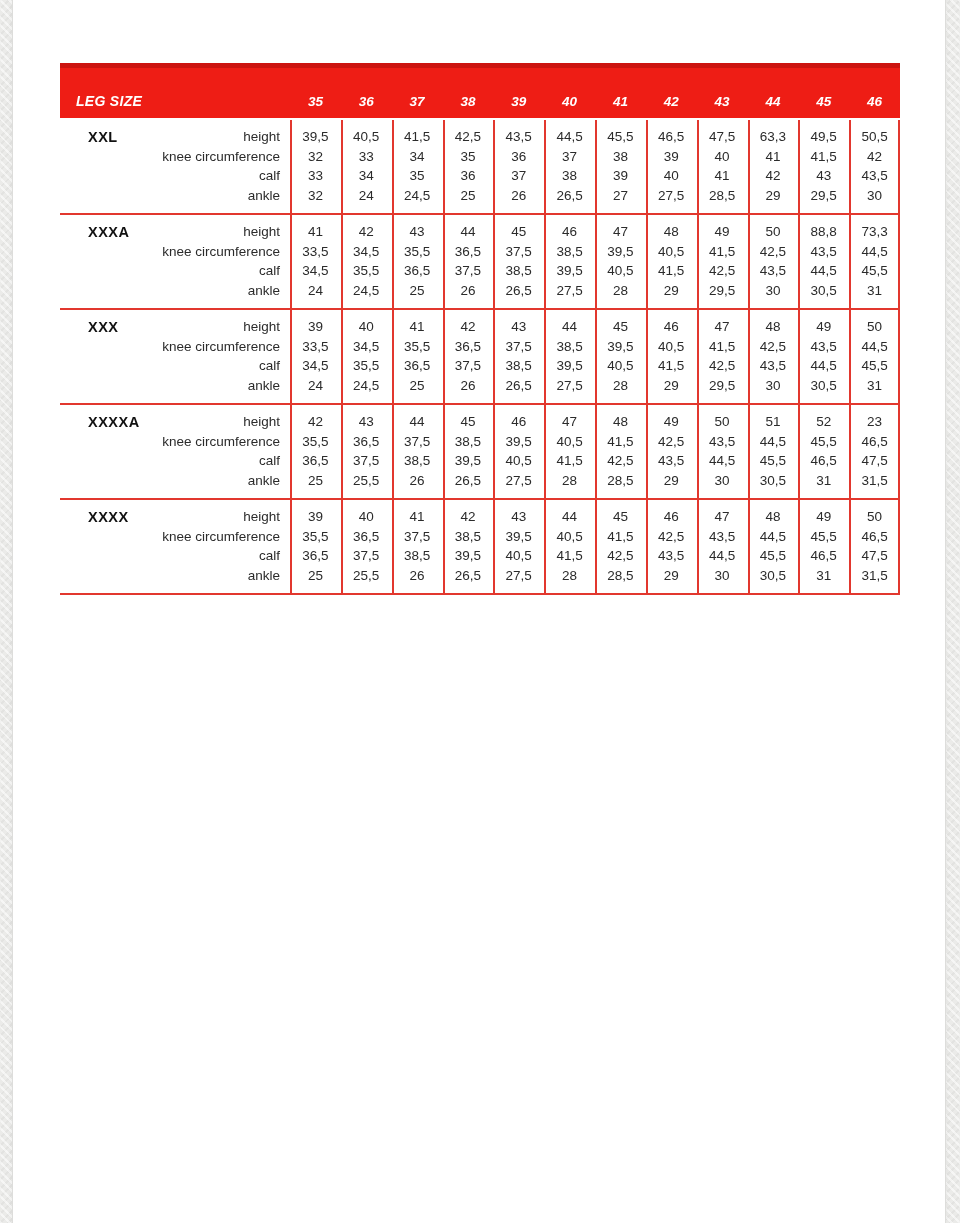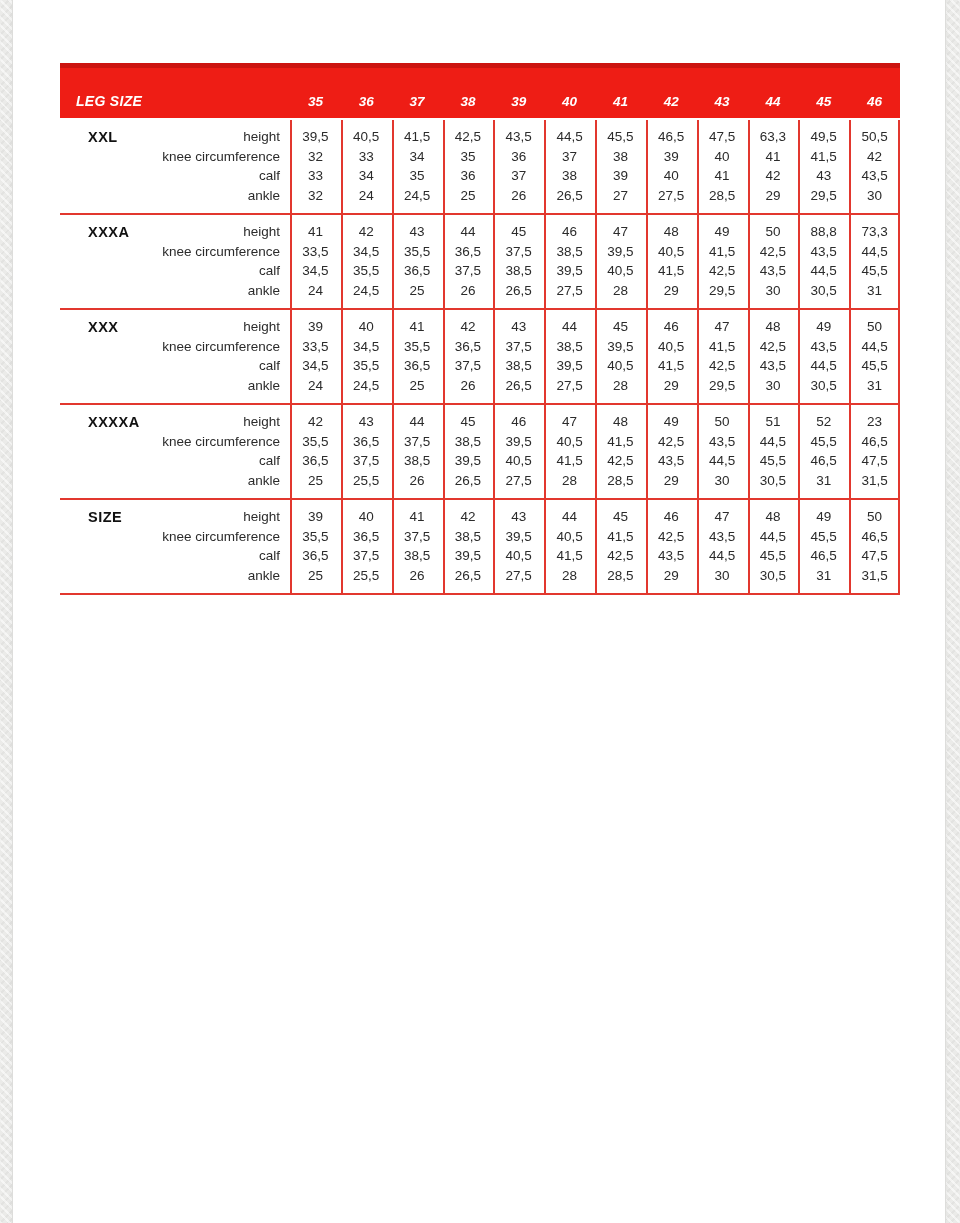--- a/index.html
+++ b/index.html
@@ -381,21 +381,21 @@
             <div class="value-cell">28,5</div>
             <div class="value-cell">29</div>
             <div class="value-cell">30</div>
             <div class="value-cell">30,5</div>
             <div class="value-cell">31</div>
             <div class="value-cell">31,5</div>
           </div>
         </div>
         <div class="group">
           <div class="row">
-            <div class="label-cell"><span class="size-name">SIZE</span><span>height</span></div>
+            <div class="label-cell"><span class="size-name">XXXX</span><span>height</span></div>
             <div class="value-cell">39</div>
             <div class="value-cell">40</div>
             <div class="value-cell">41</div>
             <div class="value-cell">42</div>
             <div class="value-cell">43</div>
             <div class="value-cell">44</div>
             <div class="value-cell">45</div>
             <div class="value-cell">46</div>
             <div class="value-cell">47</div>
             <div class="value-cell">48</div>

